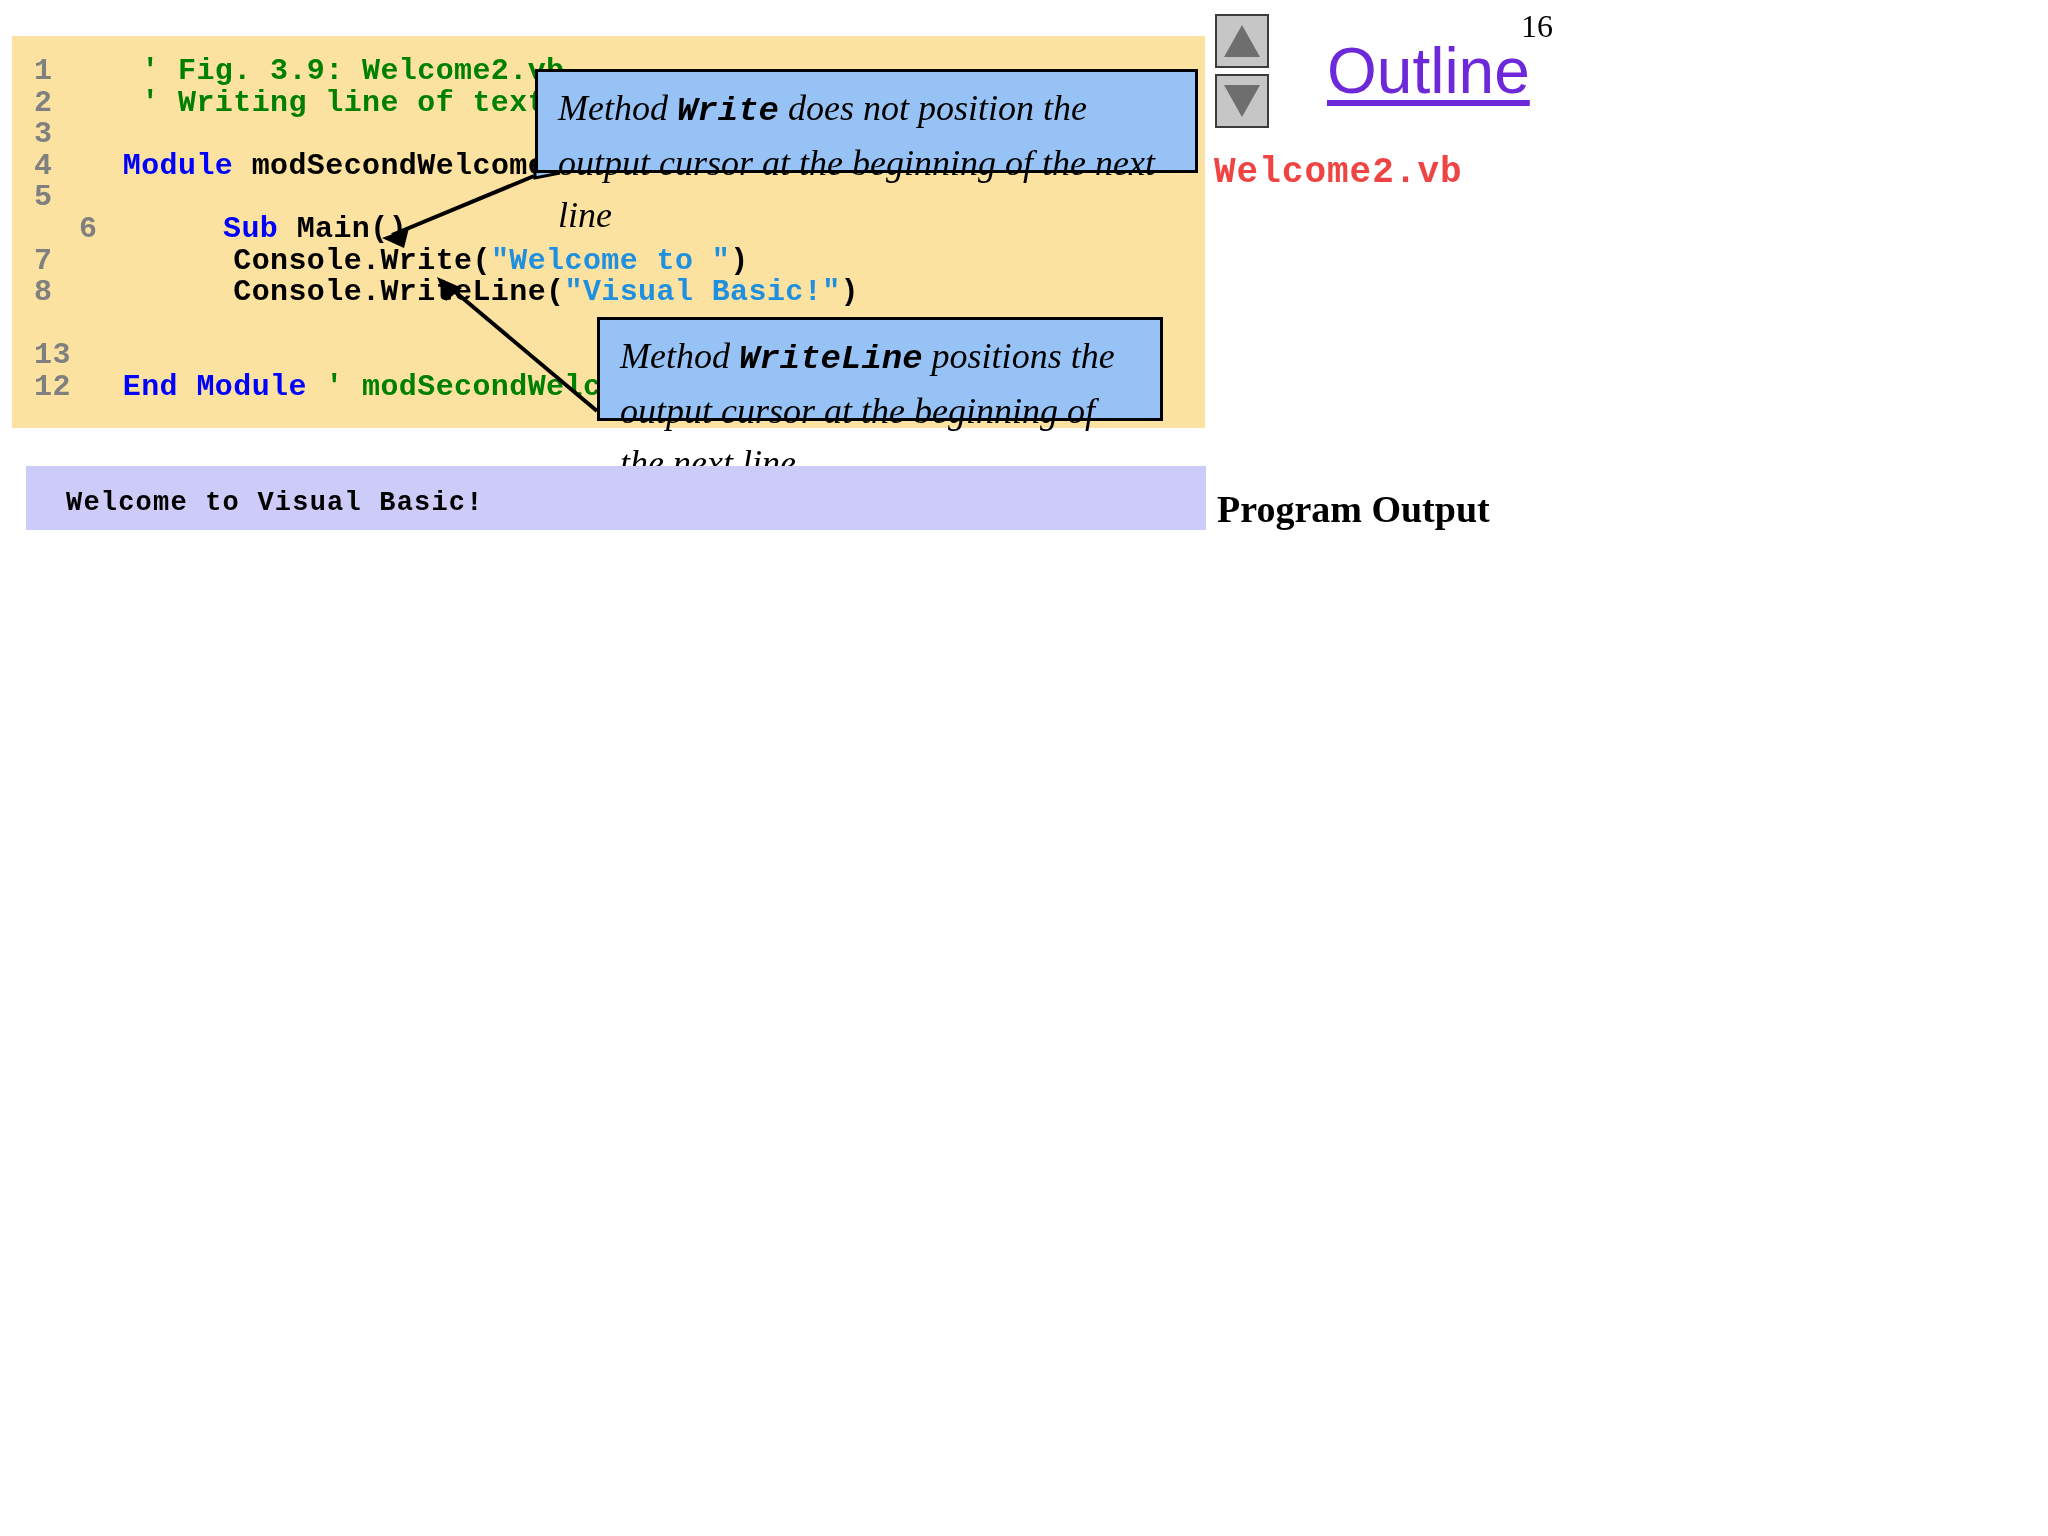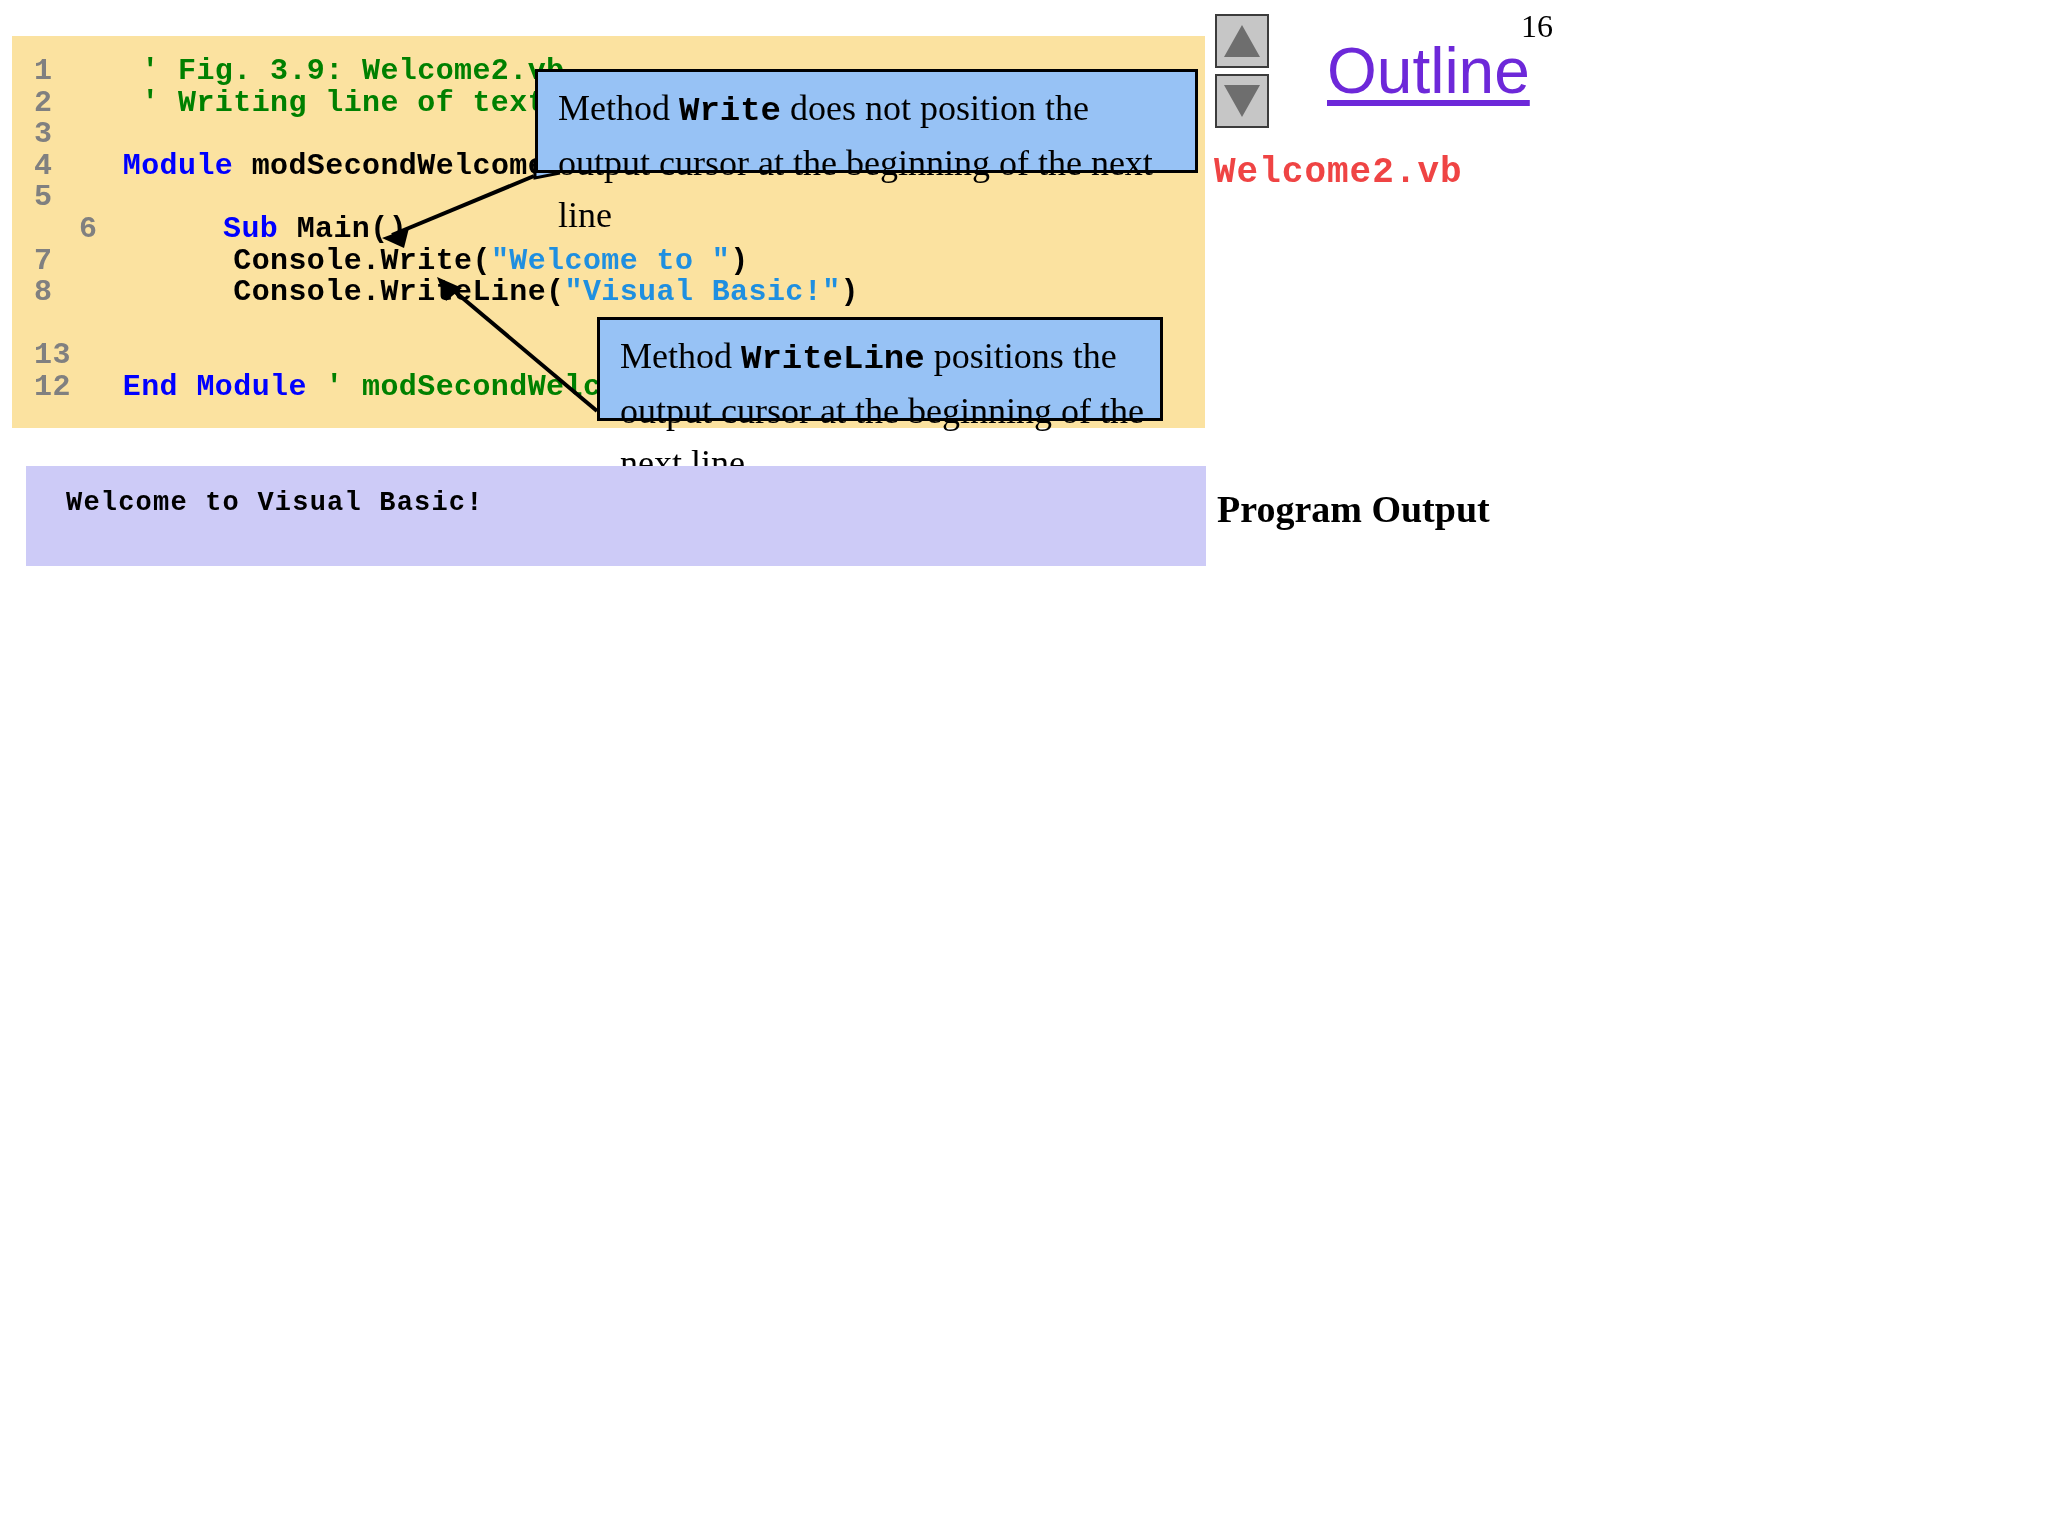--- a/index.html
+++ b/index.html
@@ -52,20 +52,21 @@
   .callout {
     position: absolute;
     background: #97c2f5;
     border: 3px solid #000000;
     box-sizing: border-box;
     font-family: "Liberation Serif", serif;
     font-size: 36px;
     line-height: 52px;
     color: #000000;
     padding: 10px 16px 10px 20px;
+    font-style: italic;
   }
   .callout .mono {
     font-family: "Liberation Mono", "DejaVu Sans Mono", monospace;
     font-weight: bold;
     font-size: 34px;
   }
   #callout-write {
     left: 535px;
     top: 69px;
     width: 663px;
@@ -87,21 +88,21 @@
     height: 1536px;
     pointer-events: none;
   }
 
   
   #output-box {
     position: absolute;
     left: 26px;
     top: 466px;
     width: 1180px;
-    height: 100px;
+    height: 64px;
     background: #cdcbf7;
   }
   #output-text {
     position: absolute;
     left: 40px;
     top: 22px;
     font-family: "Liberation Mono", "DejaVu Sans Mono", monospace;
     font-size: 27px;
     font-weight: bold;
     letter-spacing: 1.2px;

